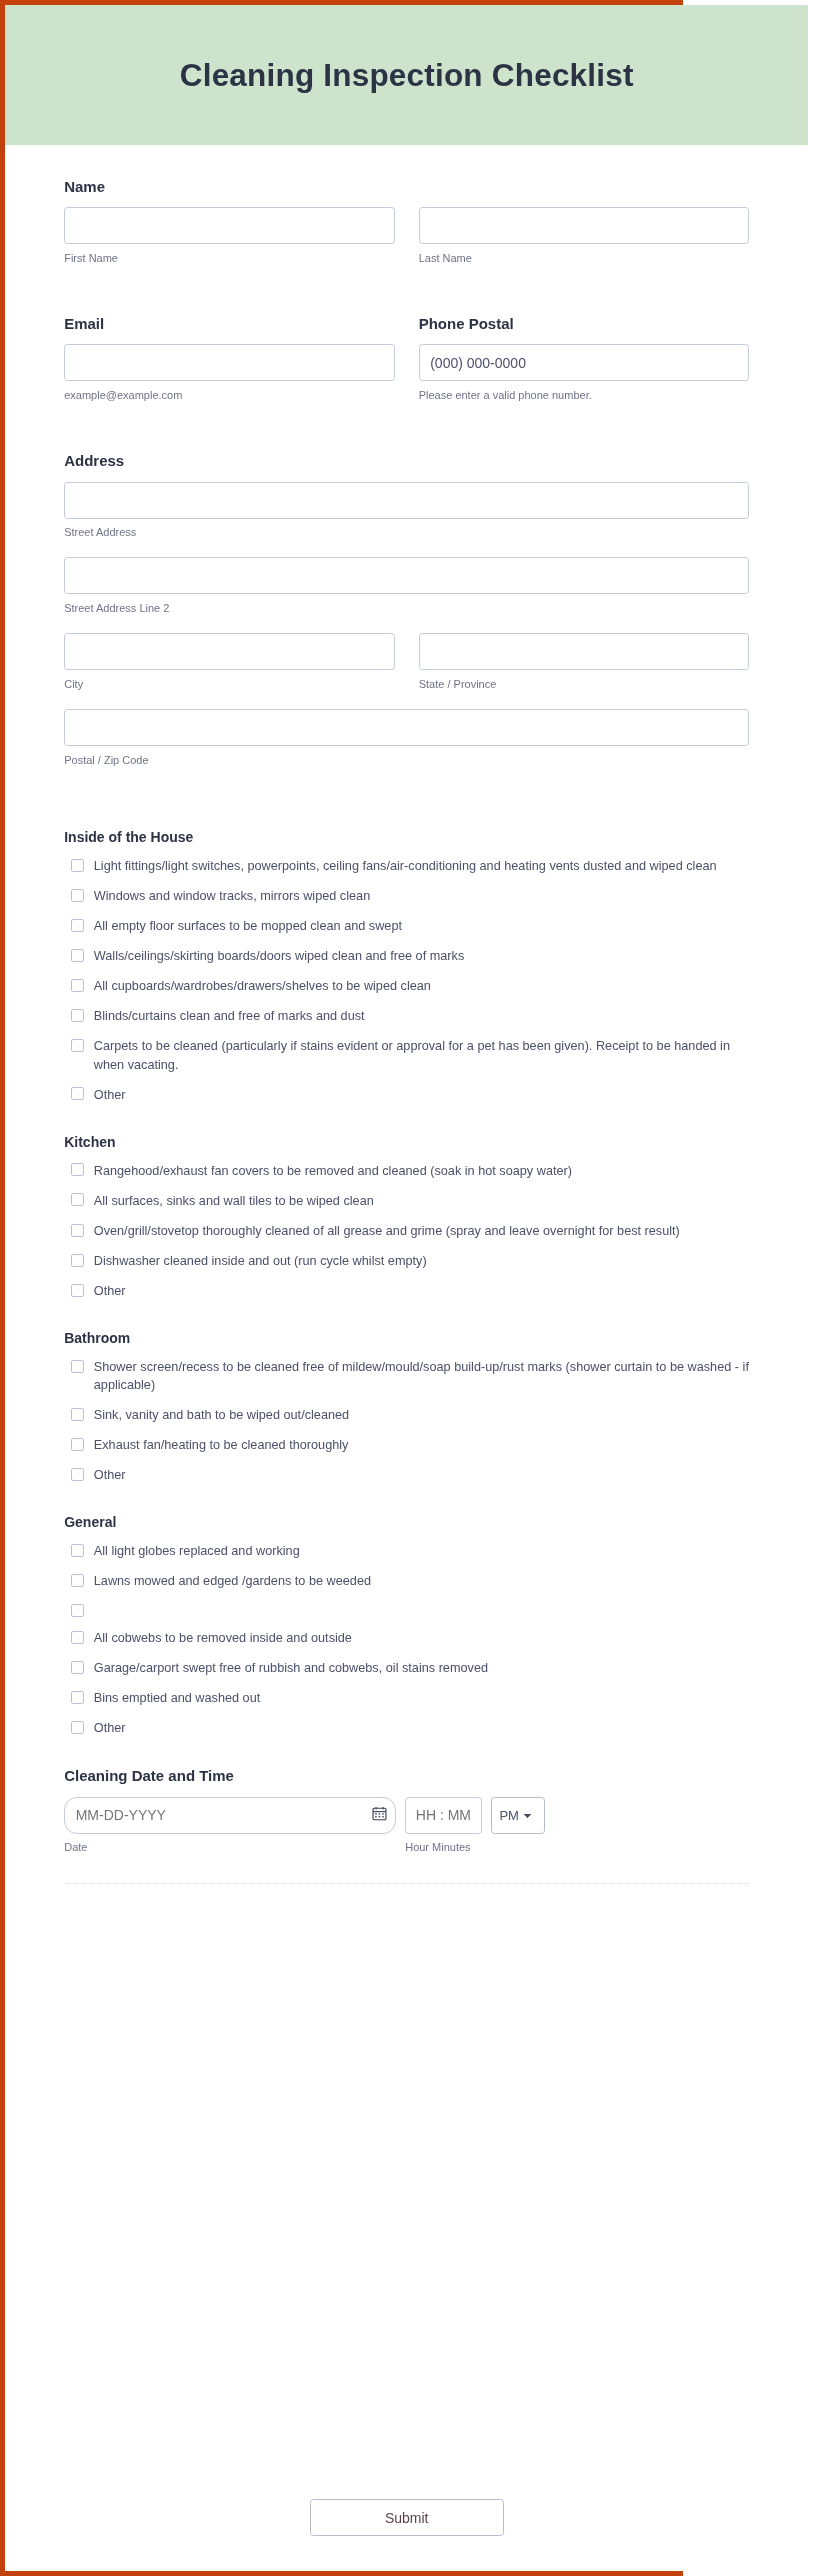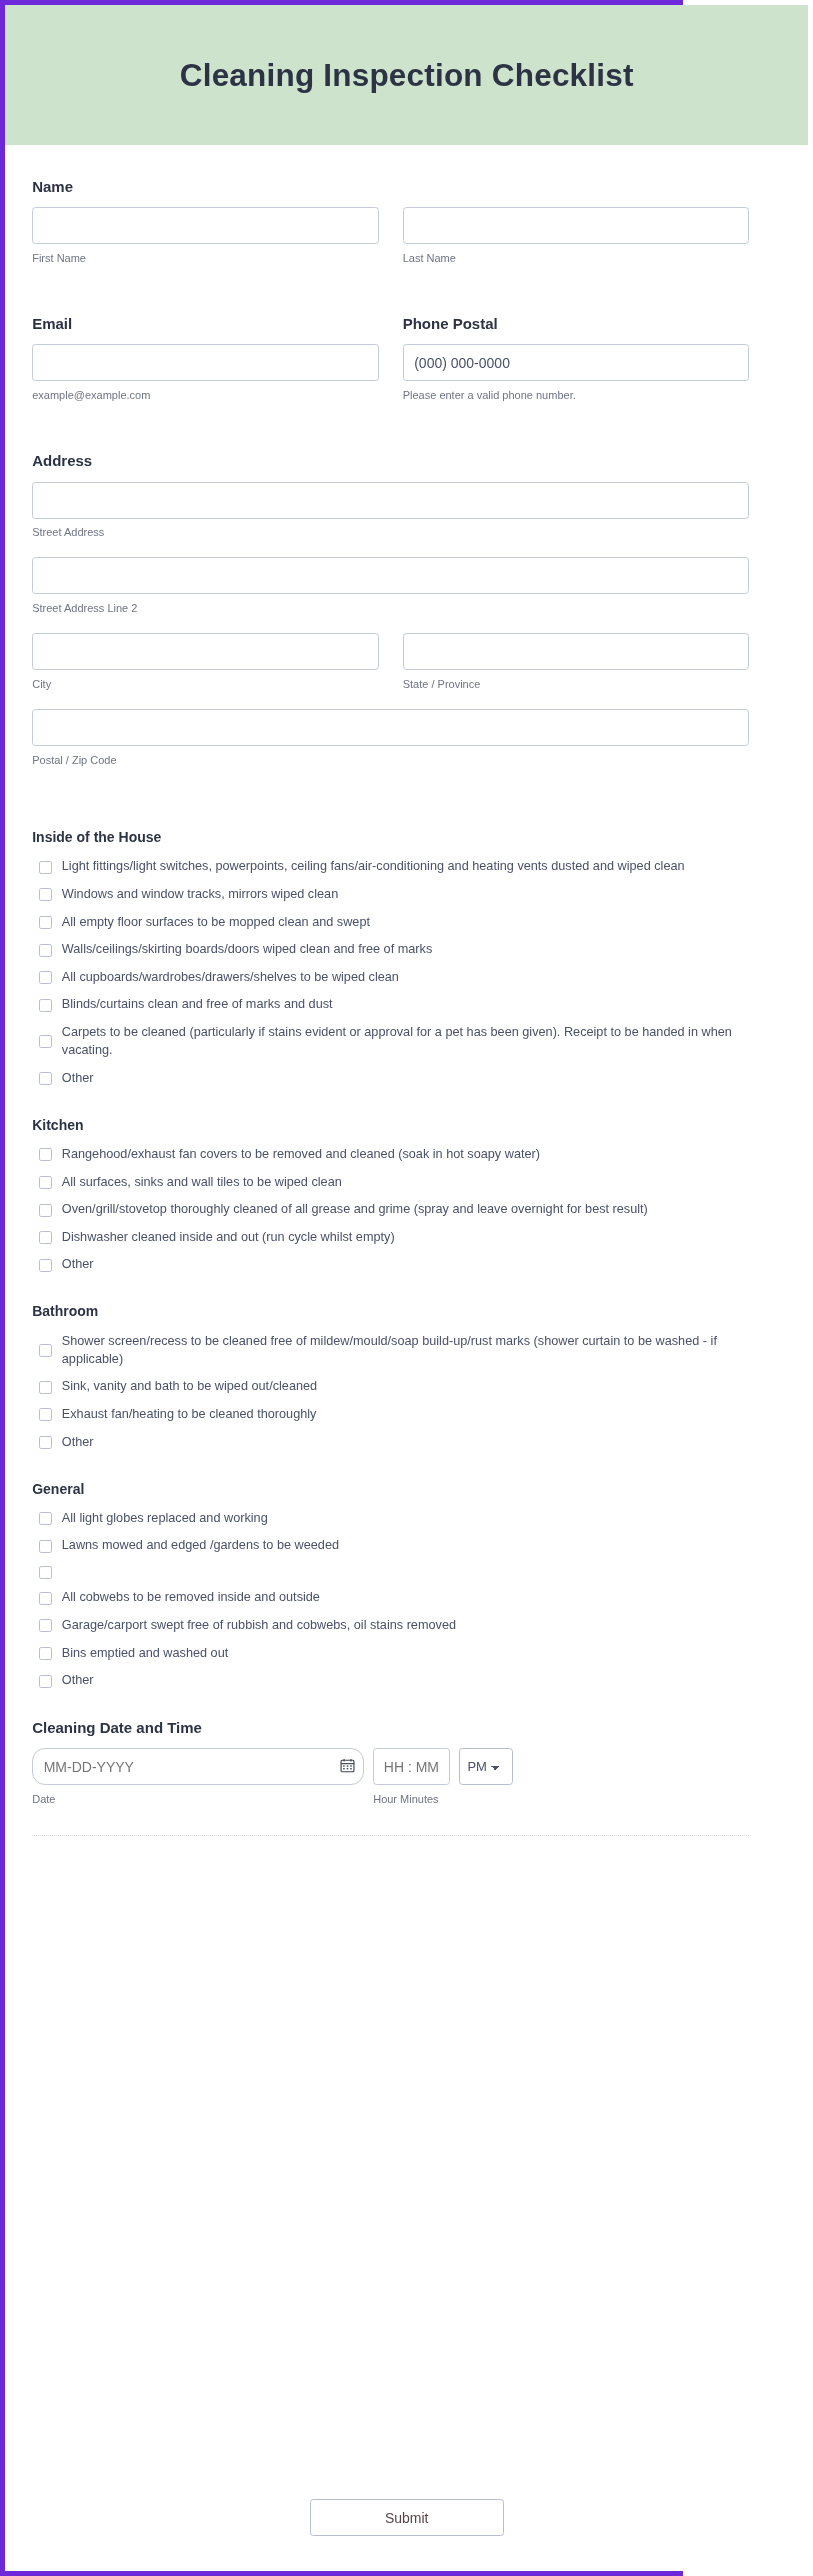--- a/index.html
+++ b/index.html
@@ -6,21 +6,21 @@
 
   html, body {
     width: 813px;
     background: #ffffff;
     font-family: "Liberation Sans", sans-serif;
   }
 
   .page {
     width: 683px;
     min-height: 2576px;
-    background: #6d28d9;
+    background: #c2410c;
     padding: 5.2px;
   }
 
   .form-shell {
     background: #ffffff;
     width: 803px;
     min-height: 2566px;
     display: flex;
     flex-direction: column;
   }
@@ -36,21 +36,21 @@
   .form-title {
     font-size: 31.5px;
     font-weight: bold;
     color: #2c3345;
     letter-spacing: 0.2px;
     font-family: "Liberation Sans", sans-serif;
   }
 
   
   .form-body {
-    padding: 33px 59px 0 27px;
+    padding: 33px 59px 0 59px;
     flex: 1;
   }
 
   .field-block { margin-bottom: 30px; }
 
   .field-label {
     font-size: 15px;
     font-weight: bold;
     color: #2c3345;
     margin-bottom: 12.2px;
@@ -92,23 +92,24 @@
 
   .check-heading {
     font-size: 14px;
     font-weight: bold;
     color: #2c3345;
     margin-bottom: 12.2px;
   }
 
   .check-row {
     display: flex;
-    align-items: center;
+    align-items: flex-start;
     margin-bottom: 9.6px;
     padding-left: 7px;
+    margin-top: 12px;
   }
 
   .checkbox {
     width: 13px;
     height: 13px;
     min-width: 13px;
     border: 1.2px solid #b8bfd0;
     border-radius: 2.2px;
     background: #ffffff;
     margin-top: 1.7px;

